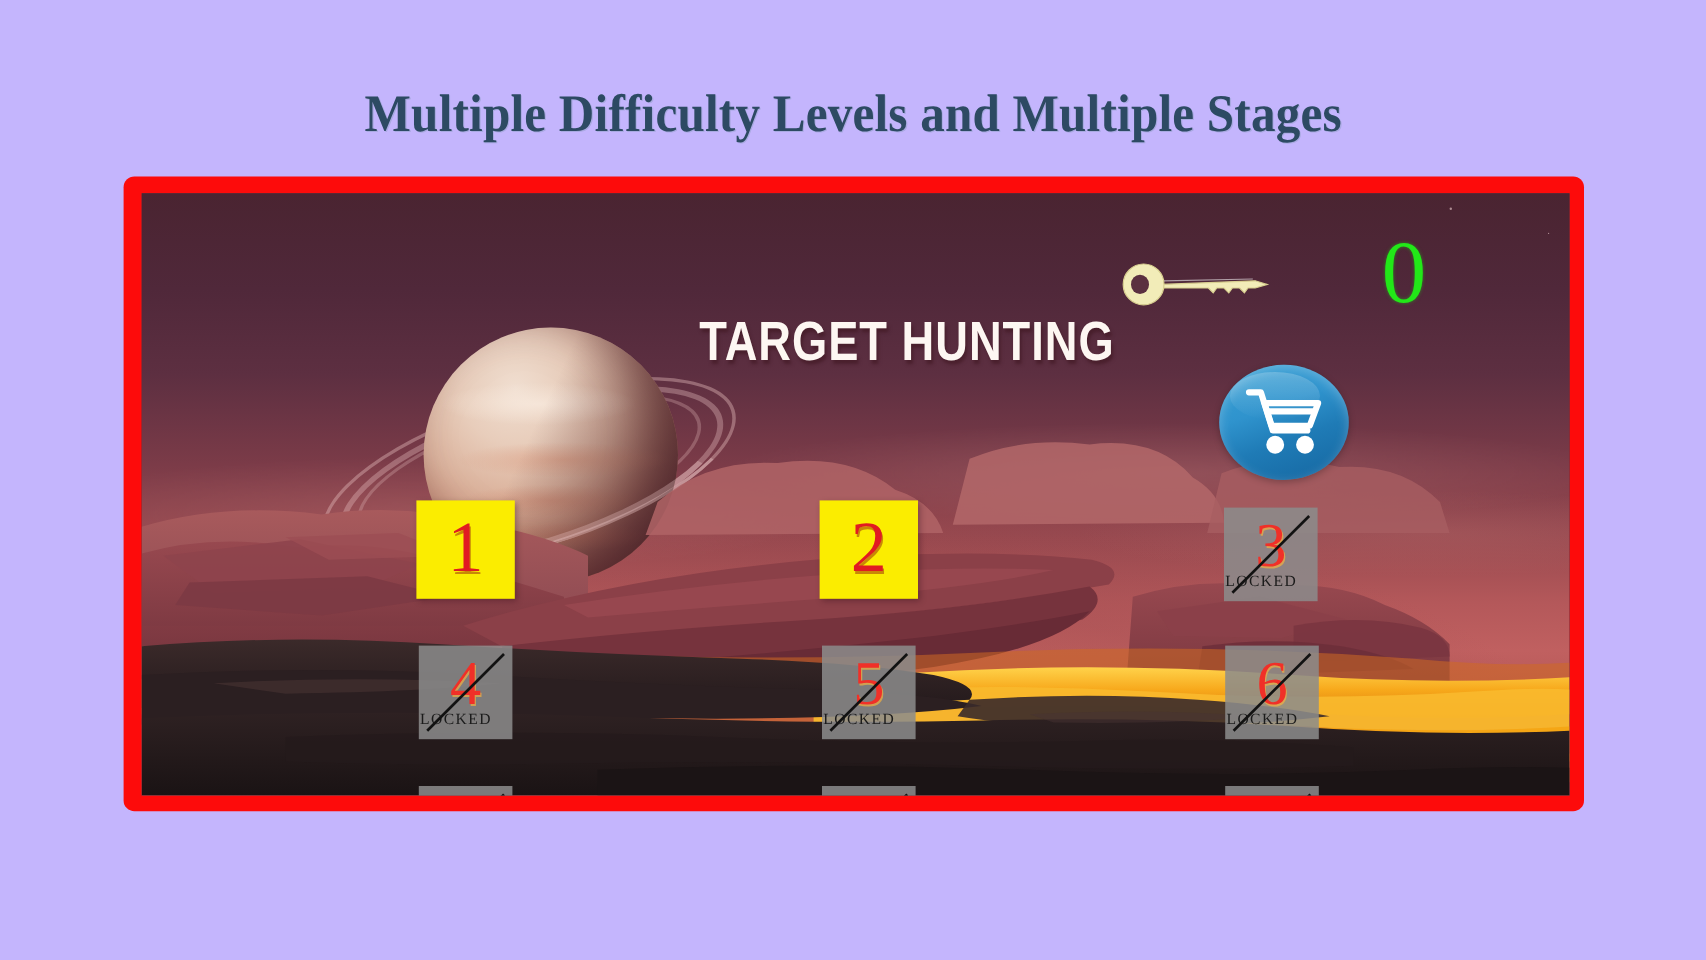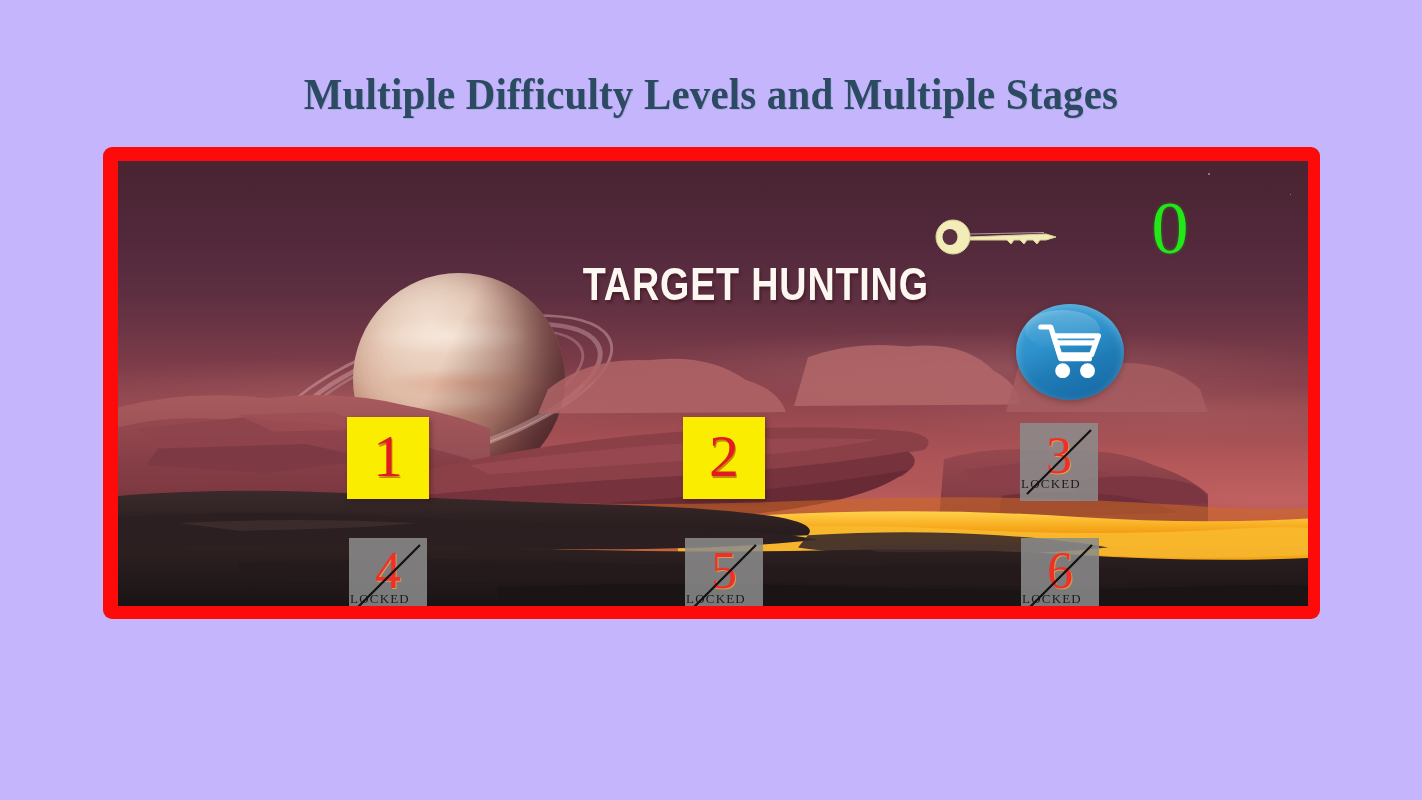--- a/index.html
+++ b/index.html
@@ -37,21 +37,21 @@
     text-shadow: 1px 1px 0 rgba(120,150,175,0.35);
     white-space: nowrap;
   }
 
   
   .screen-frame {
     position: absolute;
     left: 103px;
     top: 147px;
     width: 1217px;
-    height: 472px;
+    height: 529px;
     background: #fd0b0b;
     border-radius: 9px;
     box-sizing: border-box;
     padding: 14px 12px 13px 15px;
   }
 
   .screen {
     position: relative;
     width: 100%;
     height: 100%;

